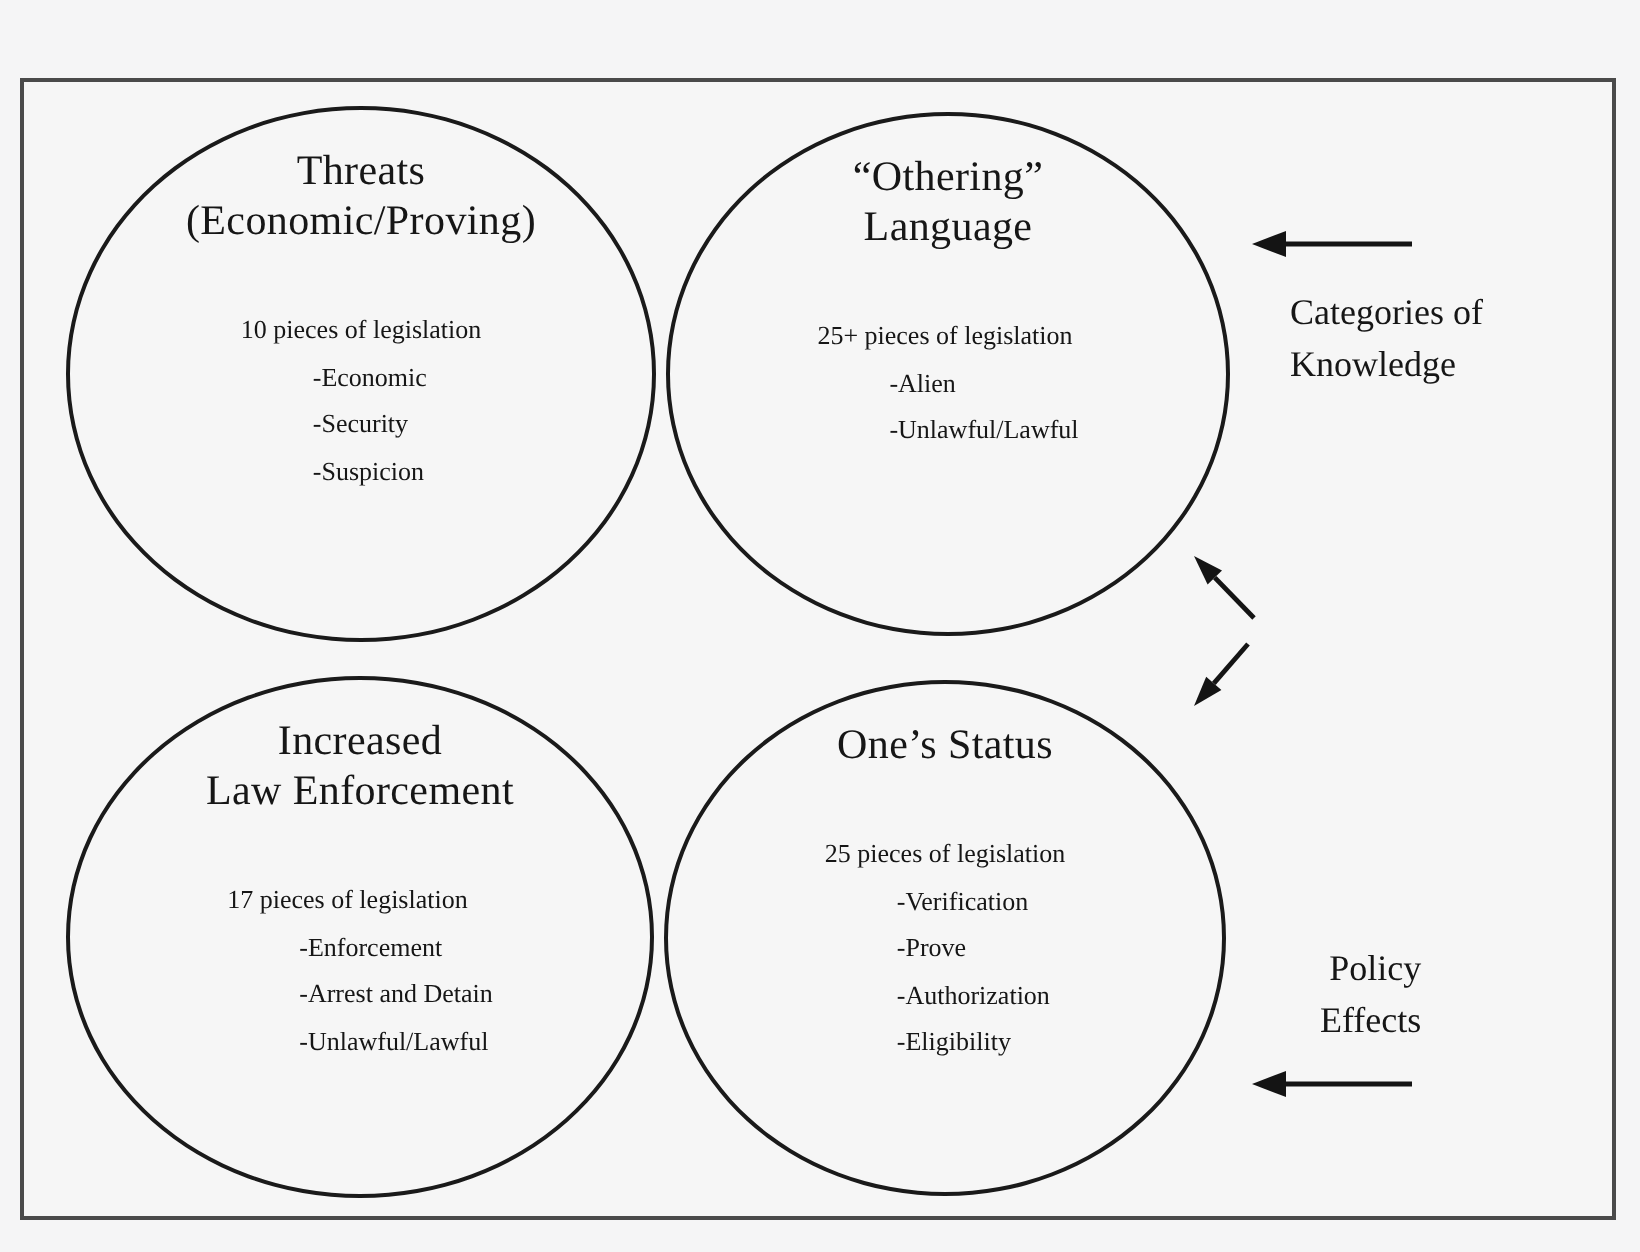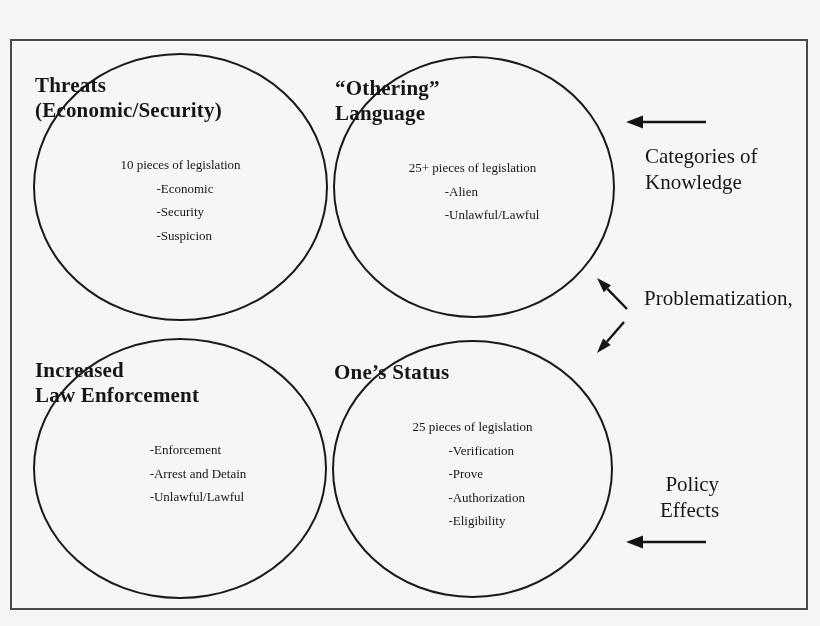--- a/index.html
+++ b/index.html
@@ -16,50 +16,50 @@
   }
   .circle {
     position: absolute; border: 2.5px solid #1a1a1a; border-radius: 50%;
     box-sizing: border-box; background: transparent;
   }
   .c-threats  { left: 33px;  top: 53px;  width: 295px; height: 268px; }
   .c-othering { left: 333px; top: 56px;  width: 282px; height: 262px; }
   .c-law      { left: 33px;  top: 338px; width: 294px; height: 261px; }
   .c-proving  { left: 332px; top: 340px; width: 281px; height: 258px; }
   .c-title {
-    margin-top: 18px; text-align: left; font-weight: bold;
+    margin-top: 18px; text-align: center; font-weight: normal;
     font-size: 21px; line-height: 25px; letter-spacing: 0.2px;
   }
   .c-body {
     width: fit-content; margin: 30px auto 0;
     font-size: 13px; line-height: 23.5px; text-align: left;
   }
   .c-item { padding-left: 36px; }
   .annotation {
-    position: absolute; font-size: 21px; line-height: 26px; text-align: left;
+    position: absolute; font-size: 18px; line-height: 26px; text-align: left;
     white-space: nowrap;
   }
   .a-categories       { left: 645px; top: 143px; }
   .a-problematization { left: 644px; top: 285px; }
   .a-policy           { left: 660px; top: 471px; text-align: right; }
   .arrow-svg { position: absolute; display: block; }
   .arr-top      { left: 625px; top: 114px; }
   .arr-diagonal { left: 590px; top: 270px; }
   .arr-bottom   { left: 625px; top: 534px; }
 </style>
 </head>
 <body>
 
 <div class="page">
   <div class="frame"></div>
 
   <div class="circle c-threats">
     <div class="c-title">
       <div>Threats</div>
-      <div>(Economic/Security)</div>
+      <div>(Economic/Proving)</div>
     </div>
     <div class="c-body">
       <div>10 pieces of legislation</div>
       <div class="c-item">-Economic</div>
       <div class="c-item">-Security</div>
       <div class="c-item">-Suspicion</div>
     </div>
   </div>
 
   <div class="circle c-othering">
@@ -73,20 +73,21 @@
       <div class="c-item">-Unlawful/Lawful</div>
     </div>
   </div>
 
   <div class="circle c-law">
     <div class="c-title">
       <div>Increased</div>
       <div>Law Enforcement</div>
     </div>
     <div class="c-body">
+      <div>17 pieces of legislation</div>
       <div class="c-item">-Enforcement</div>
       <div class="c-item">-Arrest and Detain</div>
       <div class="c-item">-Unlawful/Lawful</div>
     </div>
   </div>
 
   <div class="circle c-proving">
     <div class="c-title">
       <div>One’s Status</div>
     </div>
@@ -112,21 +113,20 @@
   <svg class="arrow-svg arr-diagonal" width="46" height="92" viewBox="0 0 46 92">
 
     <line x1="37" y1="39" x2="17.4" y2="18.8" stroke="#141414" stroke-width="2.4"></line>
     <polygon points="7,8 13.8,22.3 21,15.3" fill="#141414"></polygon>
 
     <line x1="34" y1="52" x2="16.9" y2="71.7" stroke="#141414" stroke-width="2.4"></line>
     <polygon points="7,83 13.1,68.4 20.7,75" fill="#141414"></polygon>
   </svg>
 
   <div class="annotation a-problematization">
-    <div>Problematization,</div>
   </div>
 
   <div class="annotation a-policy">
     <div>Policy</div>
     <div>Effects</div>
   </div>
 
   <svg class="arrow-svg arr-bottom" width="82" height="16" viewBox="0 0 82 16">
     <line x1="15" y1="8" x2="81" y2="8" stroke="#141414" stroke-width="2.4"></line>
     <polygon points="1,8 18,1.5 18,14.5" fill="#141414"></polygon>

